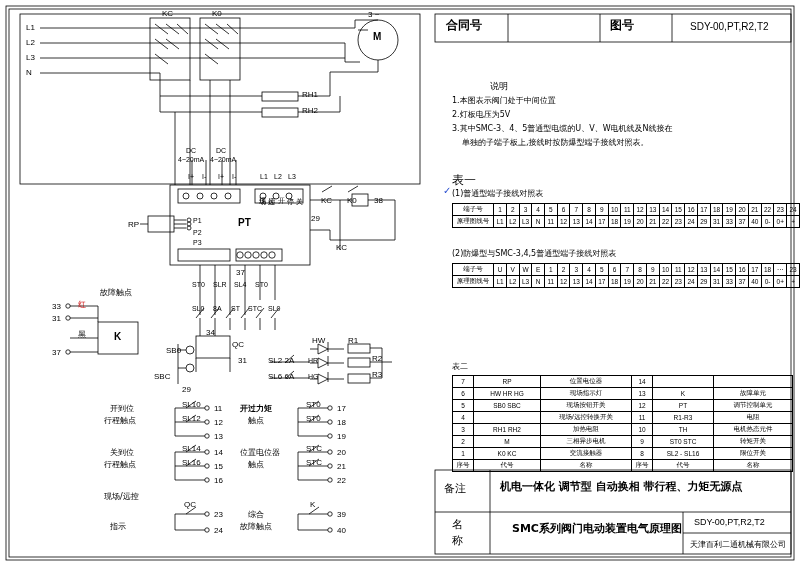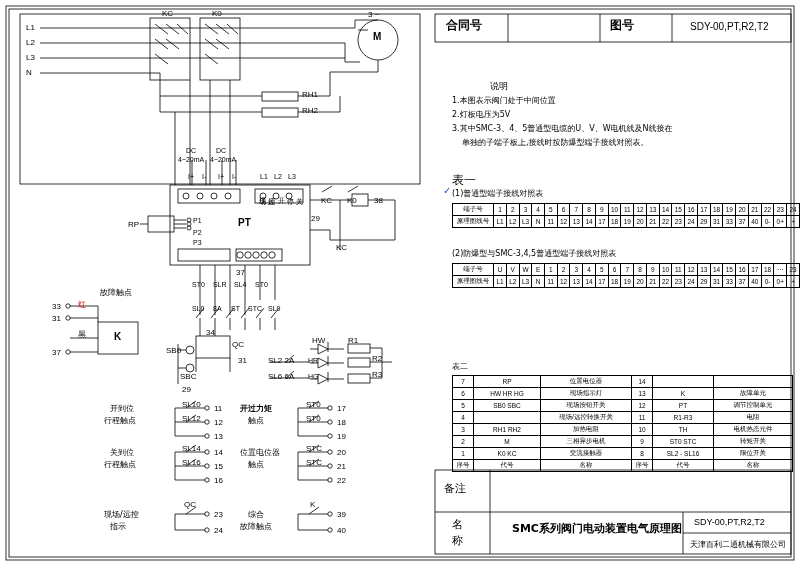--- a/index.html
+++ b/index.html
@@ -329,21 +329,21 @@
   <div class="lbl sm" style="left:192px;top:304px;">SL0</div>
   <div class="lbl sm" style="left:213px;top:304px;">8A</div>
   <div class="lbl sm" style="left:231px;top:304px;">ST</div>
   <div class="lbl sm" style="left:248px;top:304px;">STC</div>
   <div class="lbl sm" style="left:268px;top:304px;">SL0</div>
 
   <div class="lbl" style="left:236px;top:268px;">37</div>
   <div class="lbl" style="left:206px;top:328px;">34</div>
   <div class="lbl" style="left:232px;top:340px;">QC</div>
   <div class="lbl" style="left:166px;top:346px;">SB0</div>
-  <div class="lbl" style="left:180px;top:372px;text-align:right;">SBC</div>
+  <div class="lbl" style="left:154px;top:372px;text-align:right;">SBC</div>
   <div class="lbl" style="left:182px;top:385px;">29</div>
   <div class="lbl" style="left:238px;top:356px;">31</div>
 
   <div class="lbl" style="left:312px;top:336px;">HW</div>
   <div class="lbl" style="left:348px;top:336px;">R1</div>
   <div class="lbl" style="left:372px;top:354px;">R2</div>
   <div class="lbl" style="left:372px;top:370px;">R3</div>
   <div class="lbl" style="left:268px;top:356px;">SL2  2A</div>
   <div class="lbl" style="left:268px;top:372px;">SL6  6A</div>
   <div class="lbl sm" style="left:308px;top:356px;">HR</div>
@@ -374,21 +374,21 @@
   <div class="lbl" style="left:337px;top:432px;">19</div>
 
   <div class="lbl cn" style="left:240px;top:448px;">位置电位器</div>
   <div class="lbl cn" style="left:248px;top:460px;">触点</div>
   <div class="lbl" style="left:306px;top:444px;">STC</div>
   <div class="lbl" style="left:306px;top:458px;">STC</div>
   <div class="lbl" style="left:337px;top:448px;">20</div>
   <div class="lbl" style="left:337px;top:462px;">21</div>
   <div class="lbl" style="left:337px;top:476px;">22</div>
 
-  <div class="lbl cn" style="left:104px;top:510px;text-align:right;">现场/远控</div>
+  <div class="lbl cn" style="left:104px;top:492px;text-align:right;">现场/远控</div>
   <div class="lbl cn" style="left:110px;top:522px;">指示</div>
   <div class="lbl" style="left:184px;top:500px;">QC</div>
   <div class="lbl" style="left:214px;top:510px;">23</div>
   <div class="lbl" style="left:214px;top:526px;">24</div>
 
   <div class="lbl cn" style="left:248px;top:510px;">综合</div>
   <div class="lbl cn" style="left:240px;top:522px;">故障触点</div>
   <div class="lbl" style="left:310px;top:500px;">K</div>
   <div class="lbl" style="left:337px;top:510px;">39</div>
   <div class="lbl" style="left:337px;top:526px;">40</div>
@@ -590,19 +590,20 @@
           <td style="width:66px">代号</td>
           <td style="width:90px">名称</td>
           <td style="width:20px">序号</td>
           <td style="width:60px">代号</td>
           <td style="width:78px">名称</td>
         </tr>
       </tbody>
     </table>
 
   <div class="lbl cn" style="left:444px;top:484px;font-size:11px;">备注</div>
+  <div class="lbl cn" style="left:500px;top:482px;font-size:11px;font-weight:bold;">机电一体化 调节型 自动换相 带行程、力矩无源点</div>
   <div class="lbl cn" style="left:452px;top:520px;font-size:11px;">名</div>
   <div class="lbl cn" style="left:452px;top:536px;font-size:11px;">称</div>
   <div class="lbl cn" style="left:512px;top:524px;font-size:11px;font-weight:bold;">SMC系列阀门电动装置电气原理图</div>
   <div class="lbl" style="left:694px;top:518px;font-size:9px;">SDY-00,PT,R2,T2</div>
   <div class="lbl cn" style="left:690px;top:540px;font-size:8px;">天津百利二通机械有限公司</div>
 
 </div>
 
 </body></html>

